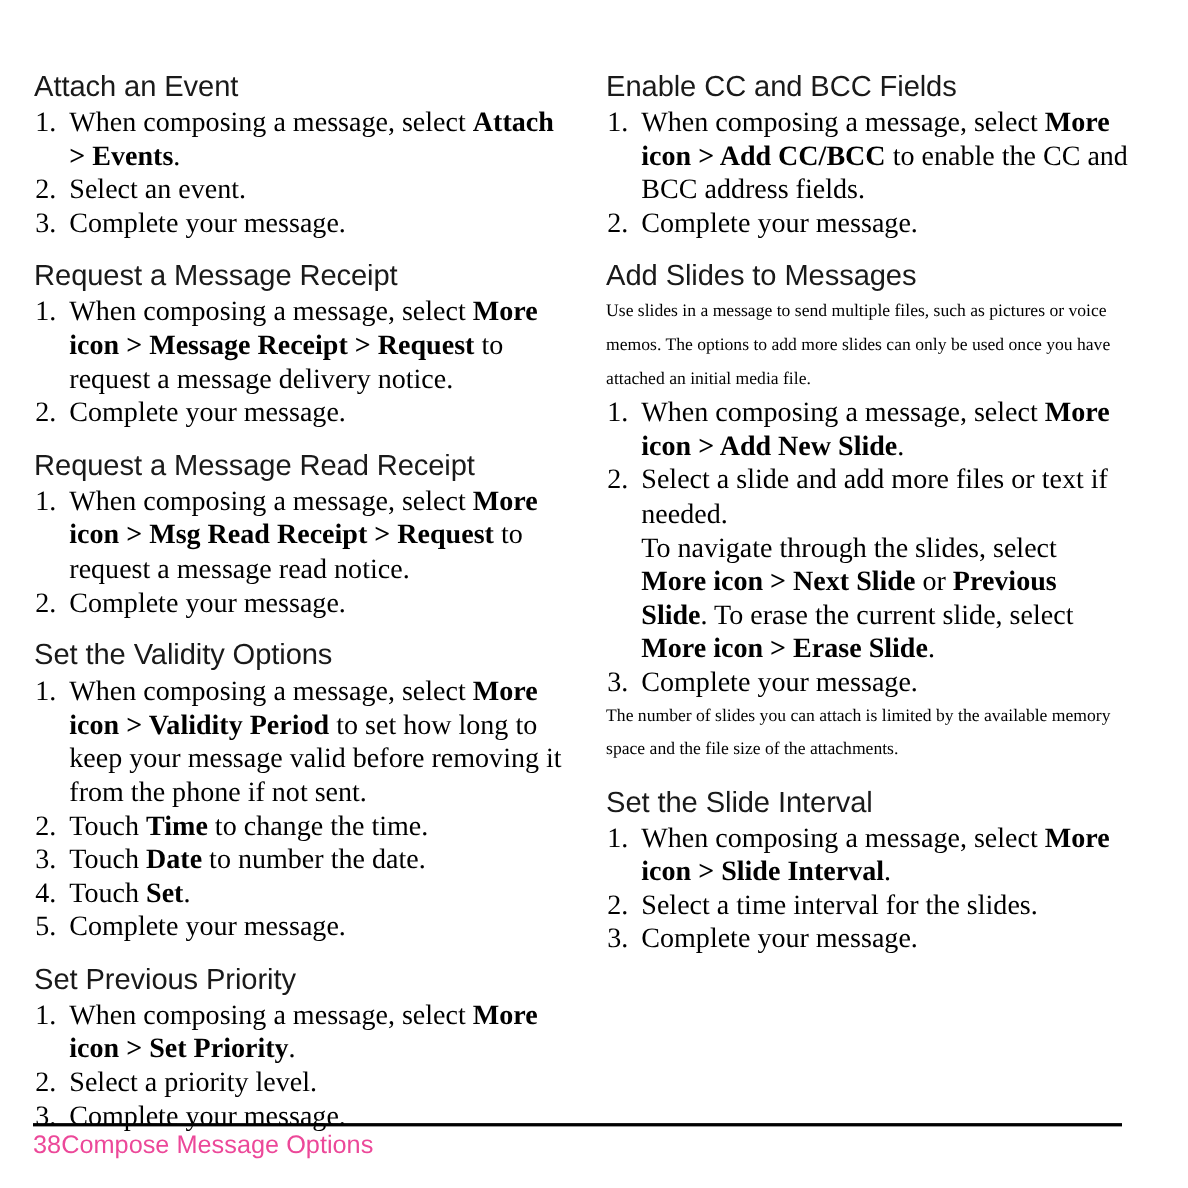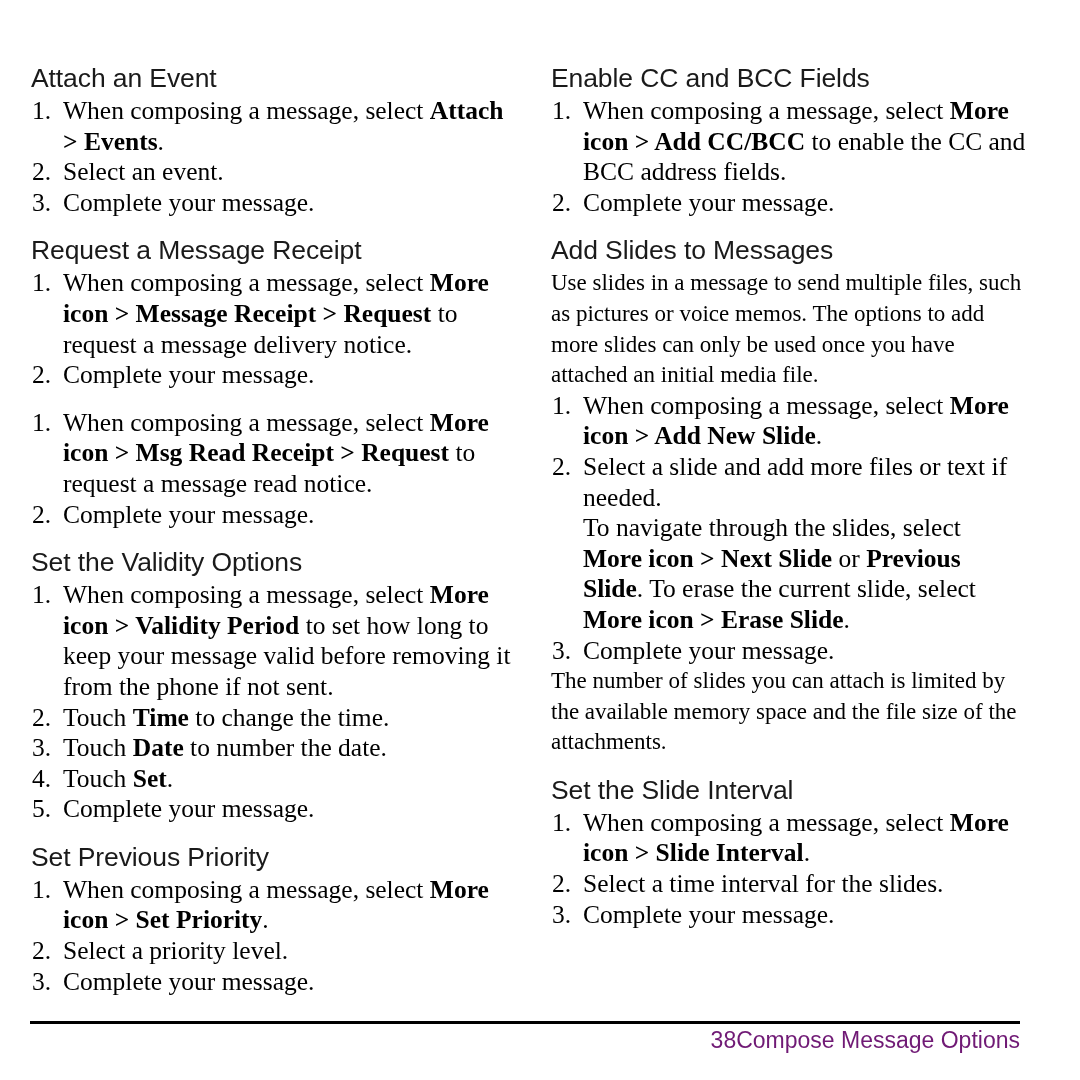--- a/index.html
+++ b/index.html
@@ -85,21 +85,21 @@
   }
   ol.steps > li > .txt {
     display: block;
   }
   .sub-para {
     display: block;
     margin-top: 0;
   }
 
   p.para {
-    font-size: 23px;
+    font-size: 16px;
     line-height: 30.6px;
     margin: 0;
   }
 
   .b { font-weight: 700; }
 
   
   .footer-rule {
     position: absolute;
     left: 30px;
@@ -107,26 +107,26 @@
     width: 990px;
     height: 2.5px;
     background: #000000;
   }
   .footer {
     position: absolute;
     left: 30px;
     top: 1026px;
     width: 990px;
     display: flex;
-    justify-content: flex-end;
+    justify-content: flex-start;
     align-items: baseline;
     font-family: "Liberation Sans", "DejaVu Sans", sans-serif;
     font-size: 23px;
     line-height: 28px;
-    color: #701a75;
+    color: #ec4899;
   }
   .footer .pg { font-weight: 400; }
   .footer .ttl { font-weight: 400; }
 </style>
 </head>
 <body>
 
 <div class="page">
 
   <div class="columns">
@@ -155,20 +155,21 @@
               <span class="num">1.</span>
               <span class="txt"><span>When composing a message, select </span><span class="b">More icon &gt; Message Receipt &gt; Request</span><span> to request a message delivery notice.</span></span>
             </li>
             <li>
               <span class="num">2.</span>
               <span class="txt"><span>Complete your message.</span></span>
             </li>
           </ol>
         </div>
         <div class="sec">
+          <h2 class="sec-head">Request a Message Read Receipt</h2>
           <ol class="steps">
             <li>
               <span class="num">1.</span>
               <span class="txt"><span>When composing a message, select </span><span class="b">More icon &gt; Msg Read Receipt &gt; Request</span><span> to request a message read notice.</span></span>
             </li>
             <li>
               <span class="num">2.</span>
               <span class="txt"><span>Complete your message.</span></span>
             </li>
           </ol>

